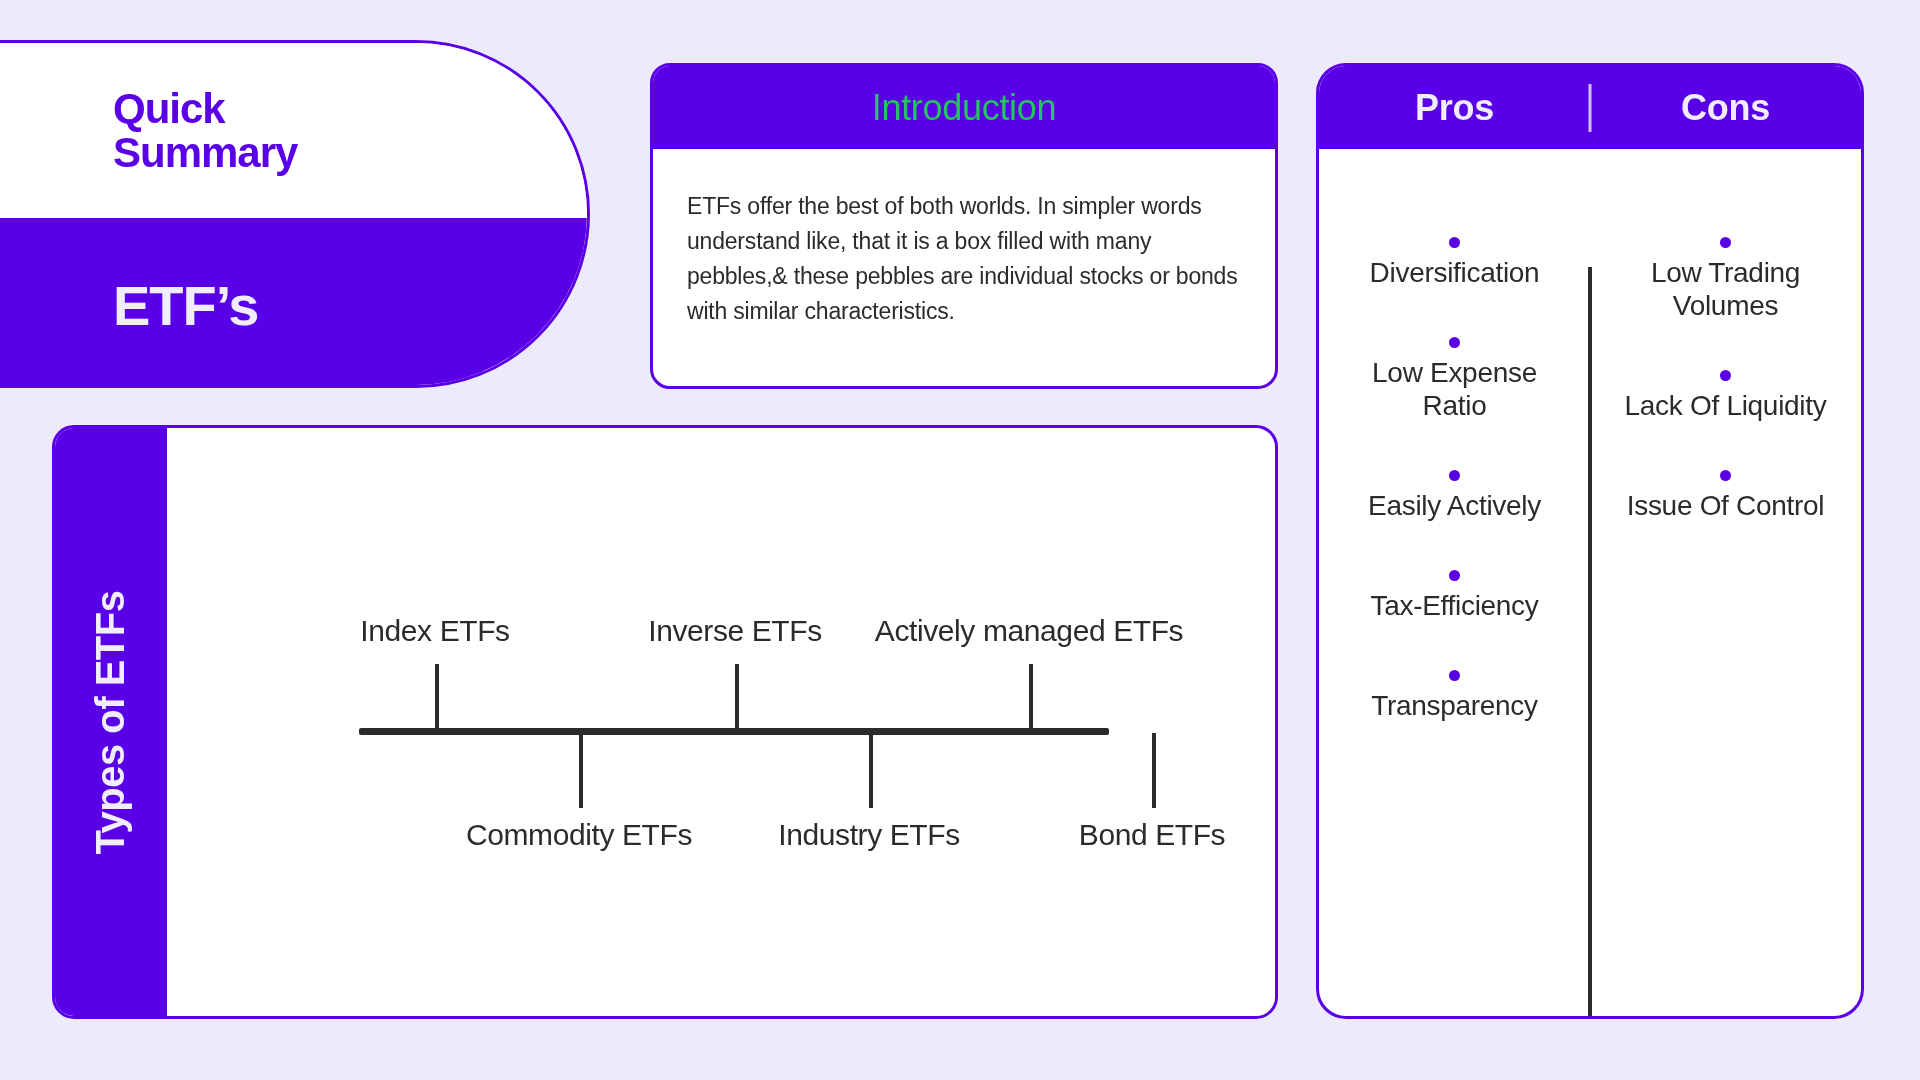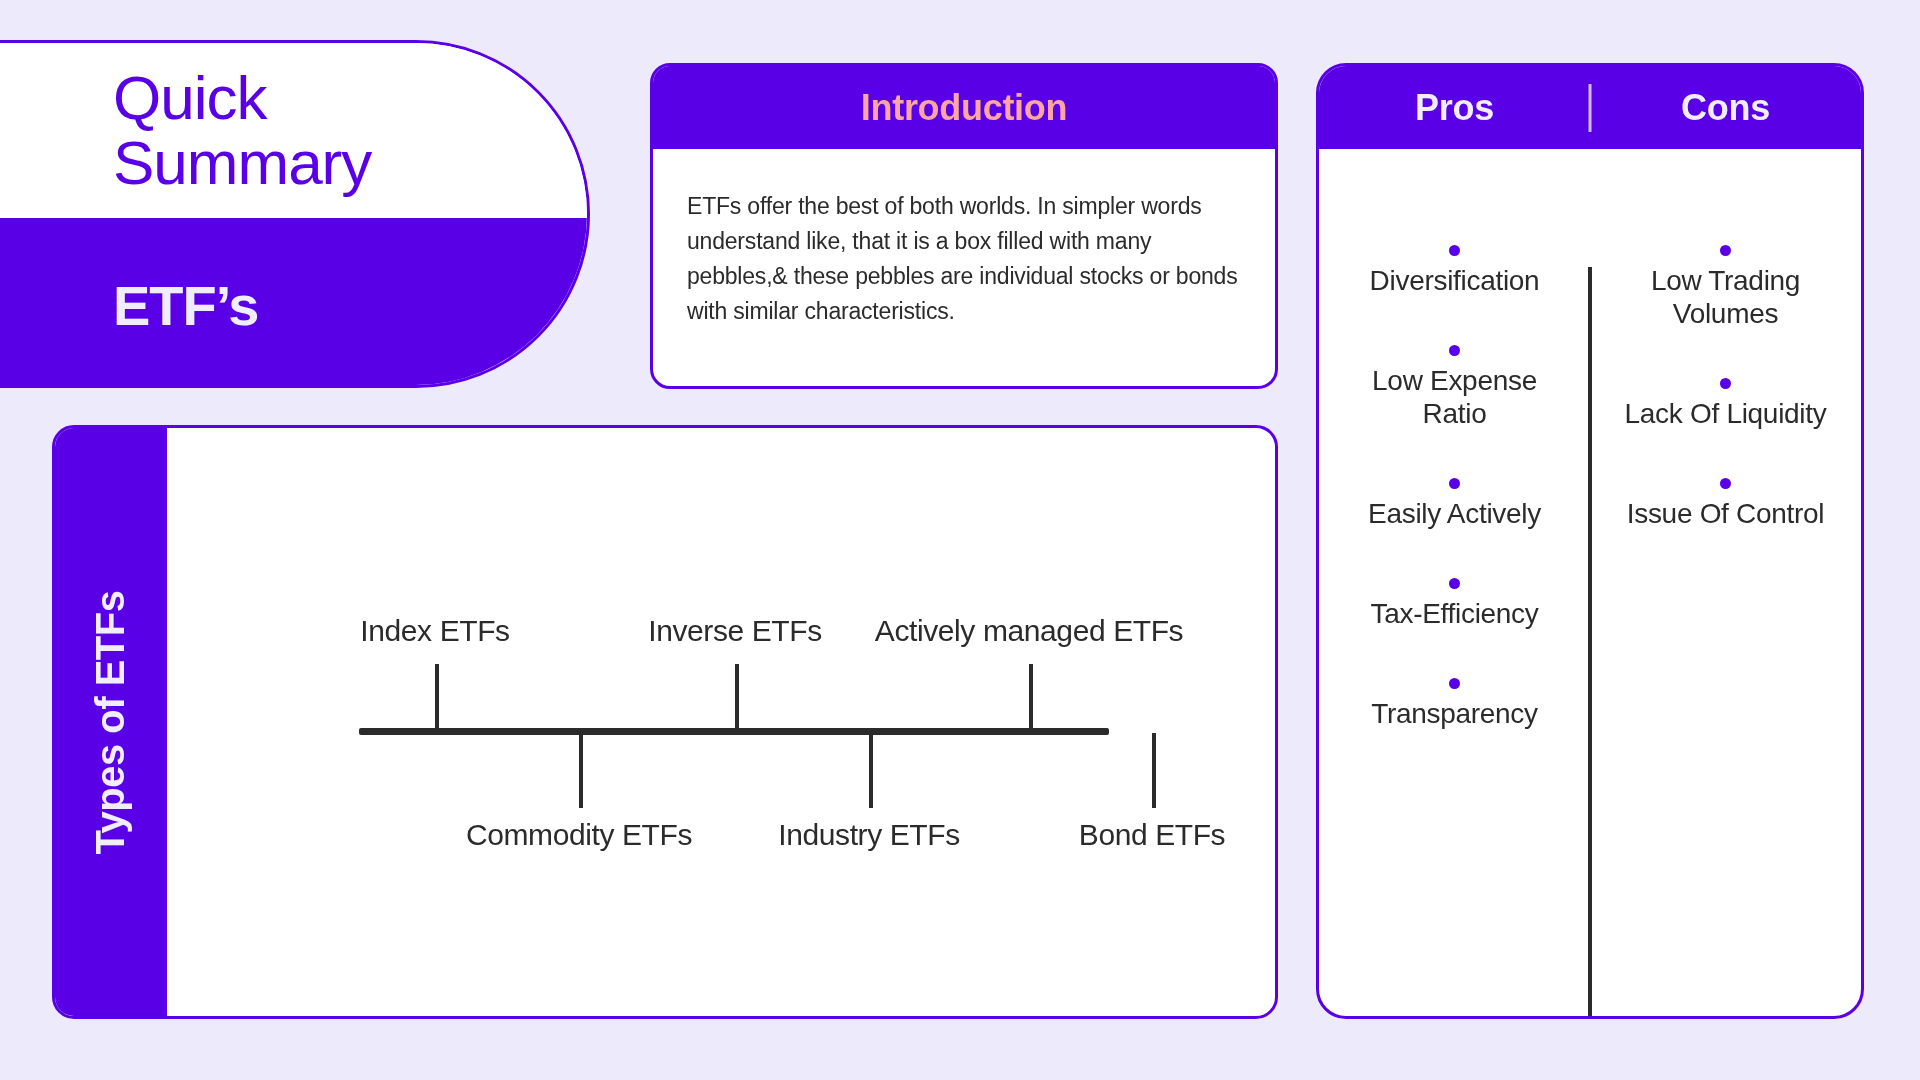--- a/index.html
+++ b/index.html
@@ -22,22 +22,22 @@
     display: flex; flex-direction: column;
   }
   .summary-top {
     background: #ffffff;
     flex: 0 0 175px;
     display: flex; align-items: center;
     padding-left: 150px;
   }
   .summary-title {
     color: #5A00E6;
-    font-size: 62px;
-    font-weight: 400;
+    font-size: 42px;
+    font-weight: 700;
     line-height: 1.04;
     letter-spacing: -1px;
   }
   .summary-bottom {
     background: #5A00E6;
     flex: 1 1 auto;
     display: flex; align-items: center;
     padding-left: 150px;
   }
   .summary-sub {
@@ -57,23 +57,23 @@
     background: #ffffff;
     overflow: hidden;
     display: flex; flex-direction: column;
   }
   .intro-head {
     background: #5A00E6;
     height: 83px;
     display: flex; align-items: center; justify-content: center;
   }
   .intro-head-label {
-    color: #fca5a5;
+    color: #22c55e;
     font-size: 36px;
-    font-weight: 700;
+    font-weight: 400;
     letter-spacing: -0.3px;
   }
   .intro-body {
     flex: 1;
     padding: 40px 28px 10px 34px;
   }
   .intro-text {
     font-size: 23px;
     line-height: 1.52;
     color: #2B2B2B;
@@ -161,21 +161,21 @@
     position: absolute;
     left: 50%; top: 18px;
     width: 3px; height: 48px;
     background: #CFC0F7;
     transform: translateX(-50%);
   }
   .pc-body {
     flex: 1;
     display: flex;
     position: relative;
-    padding-top: 16px;
+    padding-top: 8px;
   }
   .pc-col {
     flex: 1;
     display: flex; flex-direction: column;
     align-items: center;
     padding-top: 80px;
   }
   .pc-divider {
     position: absolute;
     left: 50%; top: 118px;

